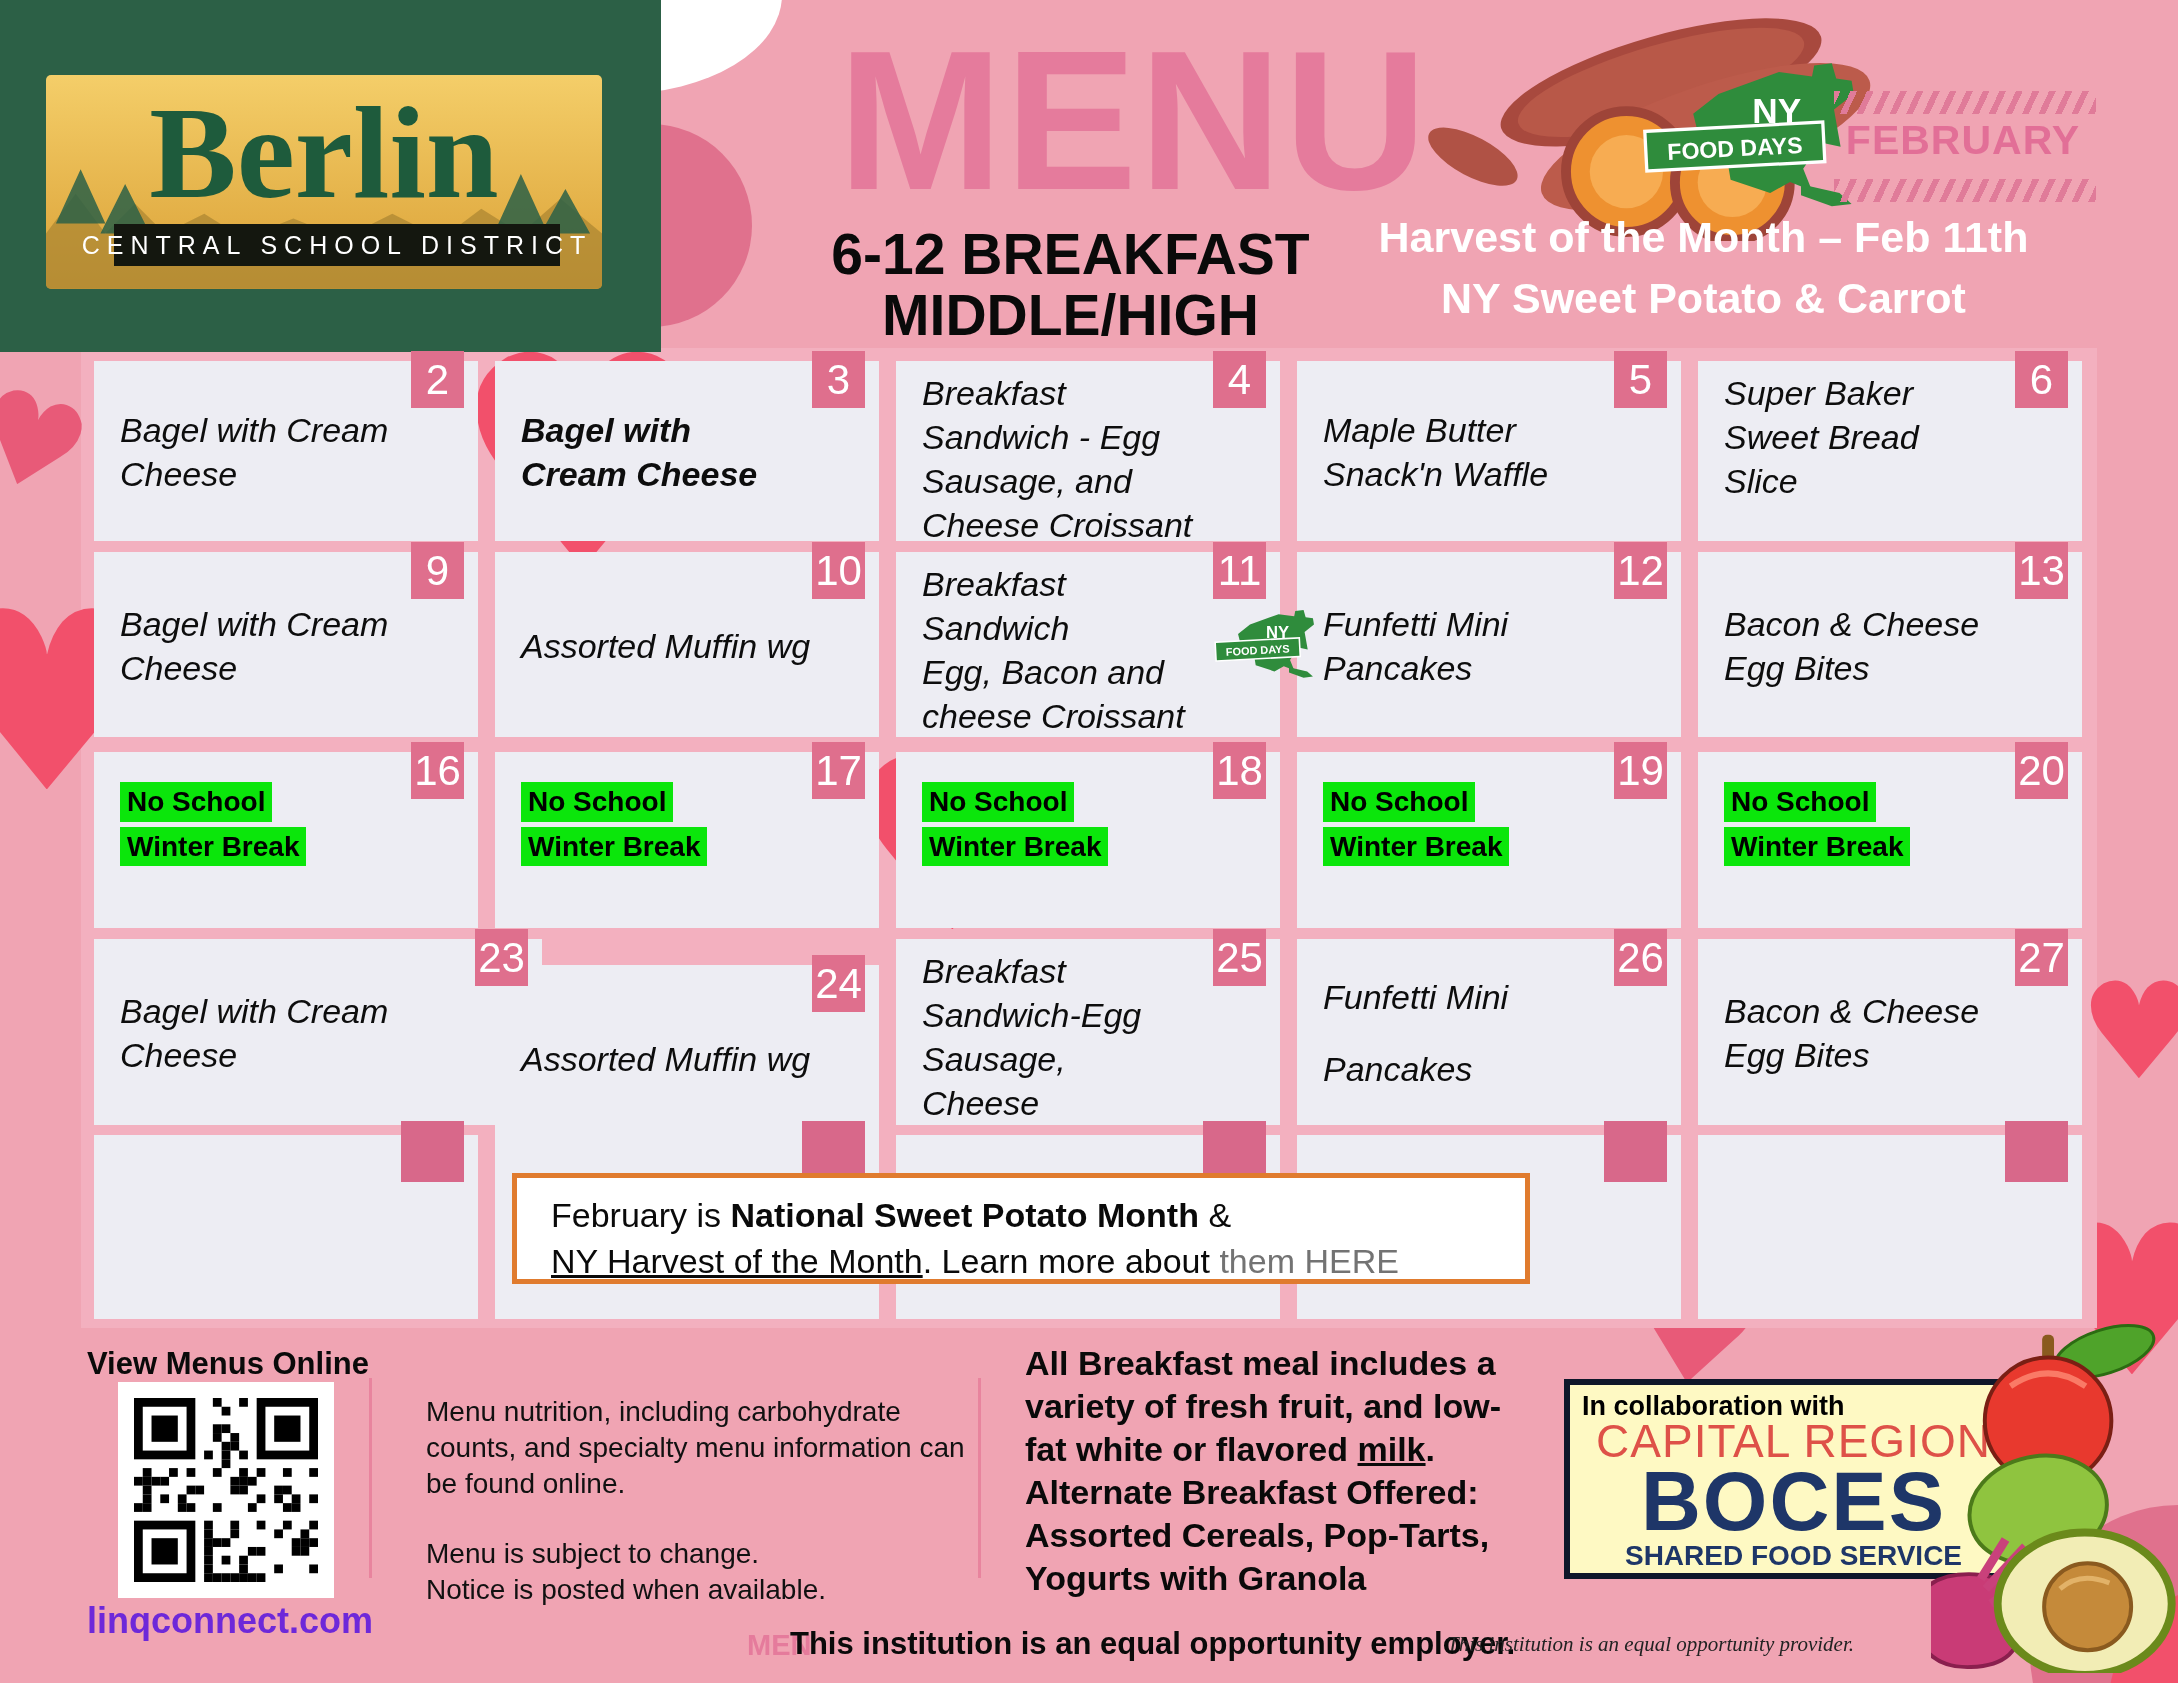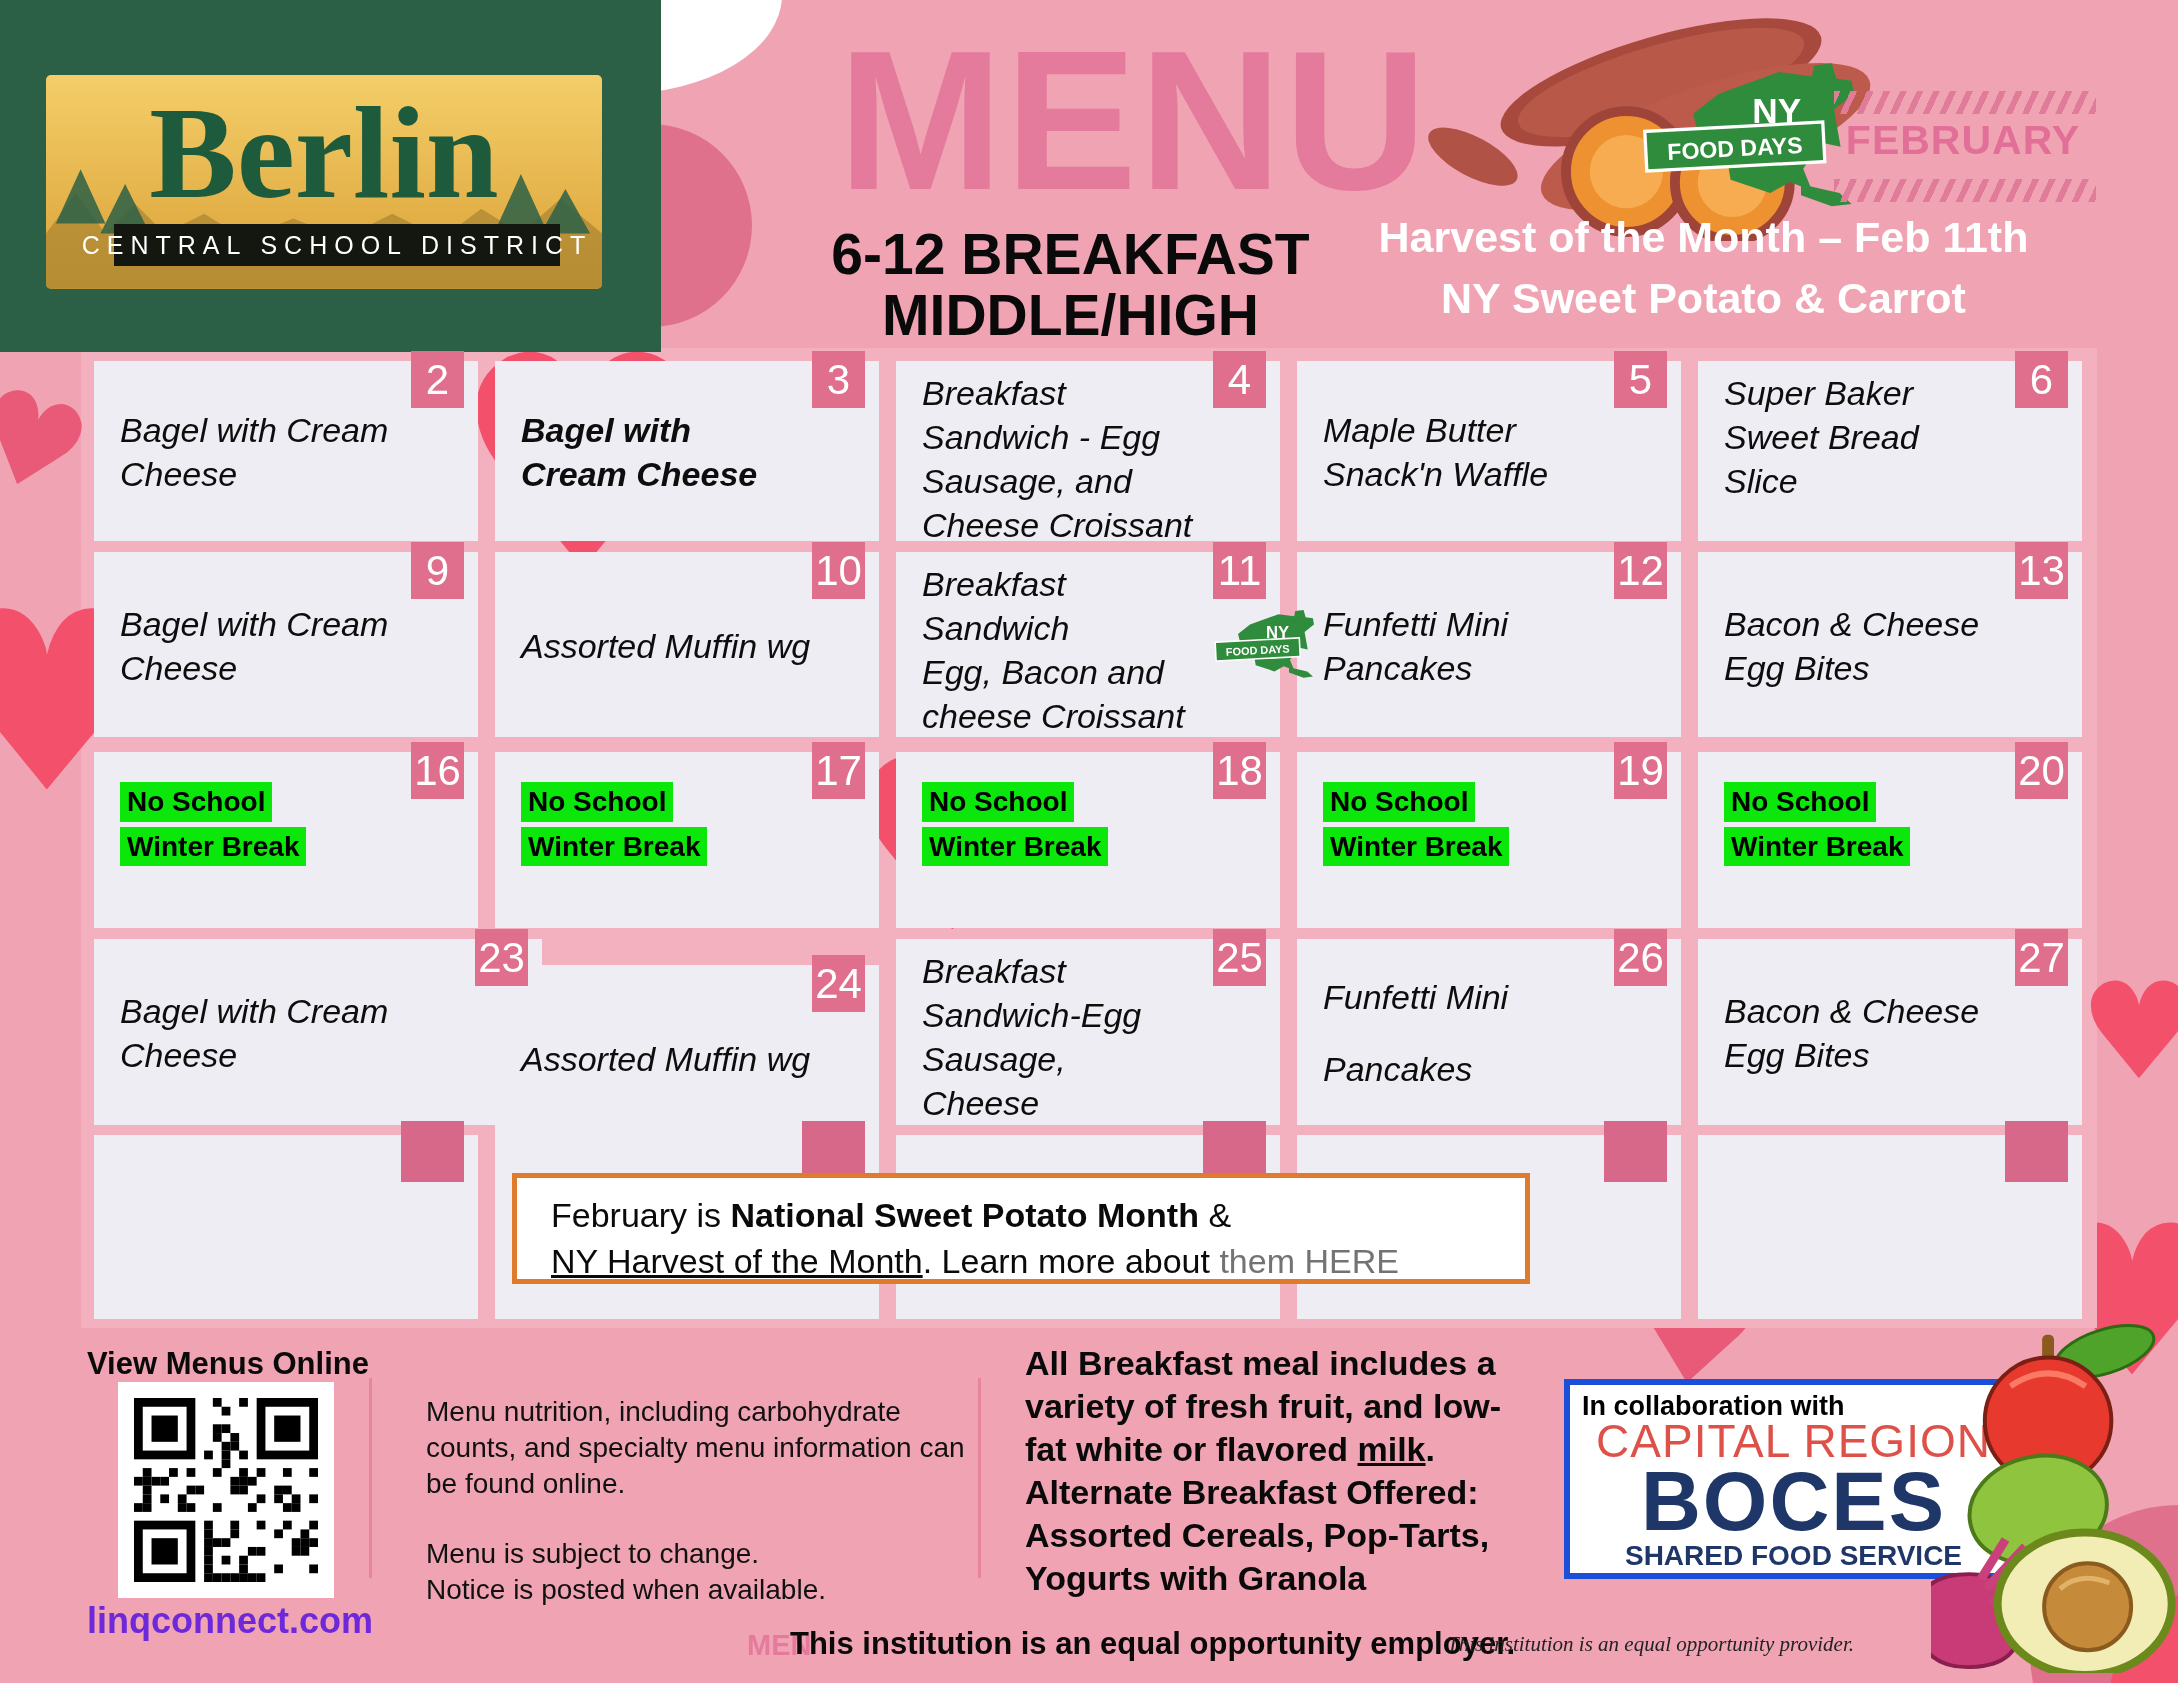--- a/index.html
+++ b/index.html
@@ -53,22 +53,22 @@
   .vmo{position:absolute;left:87px;top:1346px;font-size:31px;font-weight:700;color:#0A0A0A;z-index:3}
   .qr-box{position:absolute;left:118px;top:1382px;width:216px;height:216px;background:#fff;z-index:3;
           display:flex;align-items:center;justify-content:center}
   .url{position:absolute;left:87px;top:1600px;font-size:36px;font-weight:700;color:#6d28d9;z-index:3}
   .vdiv{position:absolute;width:3px;height:200px;top:1378px;background:#E8849E;z-index:3}
   .nutrition{position:absolute;left:426px;top:1394px;width:574px;font-size:28px;line-height:36px;z-index:3}
   .nutrition .gap{height:34px}
   .bfast{position:absolute;left:1025px;top:1342px;width:535px;font-weight:700;font-size:34px;
          line-height:43px;z-index:3;color:#0A0A0A}
   .bfast .u{text-decoration:underline}
-  .boces{position:absolute;left:1564px;top:1379px;width:459px;height:200px;background:#ffffff;
-         border:6px solid #1d4ed8;box-sizing:border-box;z-index:6;overflow:hidden}
+  .boces{position:absolute;left:1564px;top:1379px;width:459px;height:200px;background:#fef9c3;
+         border:6px solid #0f172a;box-sizing:border-box;z-index:6;overflow:hidden}
   .boces .collab{font-size:27px;font-weight:700;color:#000;margin:6px 0 0 12px}
   .boces .cap{font-size:46px;color:#DE5148;text-align:center;line-height:1;letter-spacing:1px;margin-top:-4px}
   .boces .big{font-size:83px;font-weight:700;color:#1E3668;text-align:center;line-height:0.92;letter-spacing:2px}
   .boces .prog{font-size:28px;font-weight:700;color:#1E3668;text-align:center;line-height:1;margin-top:2px}
   .footer-pink{position:absolute;left:747px;top:1629px;font-size:29px;font-weight:700;color:#E57B9C;z-index:3}
   .footer-center{position:absolute;left:790px;top:1626px;font-size:31px;font-weight:700;color:#0A0A0A;z-index:4}
   .footer-right{position:absolute;left:1447px;top:1632px;font-size:21px;font-style:italic;
                 font-family:"Liberation Serif",serif;color:#222;z-index:4}
   svg{display:block}
 </style>

